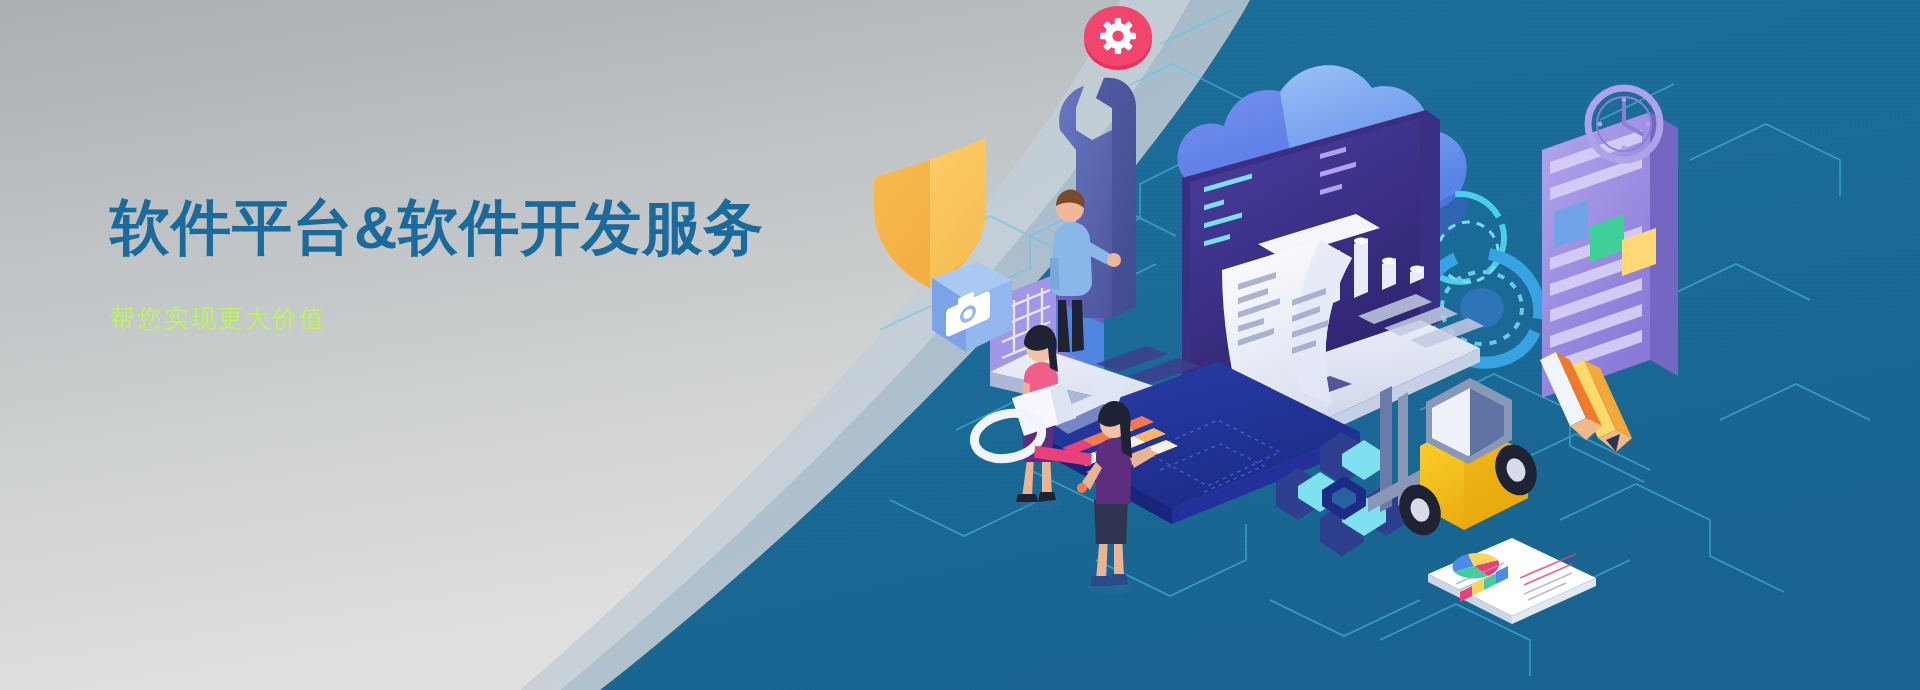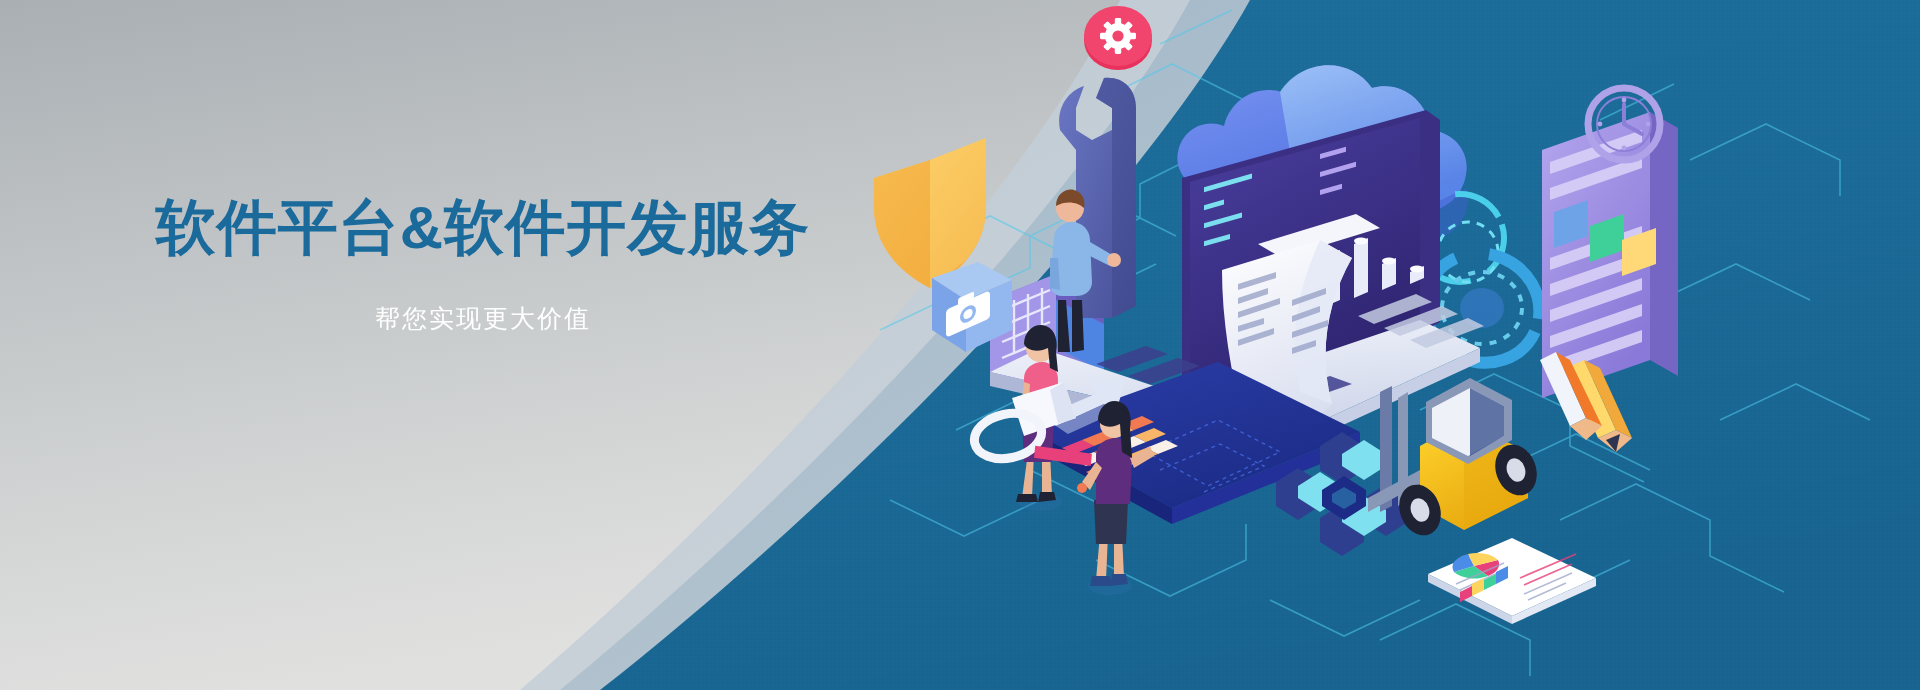--- a/index.html
+++ b/index.html
@@ -9,30 +9,30 @@
     font-family:"Liberation Sans","DejaVu Sans",sans-serif;
   }
   .banner{
     position:relative;width:1920px;height:690px;overflow:hidden;
     background:#1b6d9b;
   }
   .bg-svg{position:absolute;top:0;left:0;width:1920px;height:690px;display:block;}
 
   
   .copy{
-    position:absolute;left:103px;top:196px;width:760px;
-    z-index:40;pointer-events:none;text-align:center;
+    position:absolute;left:110px;top:196px;width:760px;
+    z-index:40;pointer-events:none;
   }
   .headline{
     margin:0;font-size:60px;line-height:1.08;font-weight:700;
     color:#1a6a9c;letter-spacing:1px;white-space:nowrap;
   }
   .subhead{
     margin:0;padding-top:42px;font-size:25px;line-height:1.2;
-    font-weight:400;color:#ffffff;letter-spacing:2px;white-space:nowrap;
+    font-weight:400;color:#bef264;letter-spacing:2px;white-space:nowrap;
   }
 
   
   .art{position:absolute;left:860px;top:0;width:1060px;height:690px;z-index:30;}
   .art svg{display:block;width:1060px;height:690px;}
 </style>
 </head>
 <body>
 
 <div class="banner">

